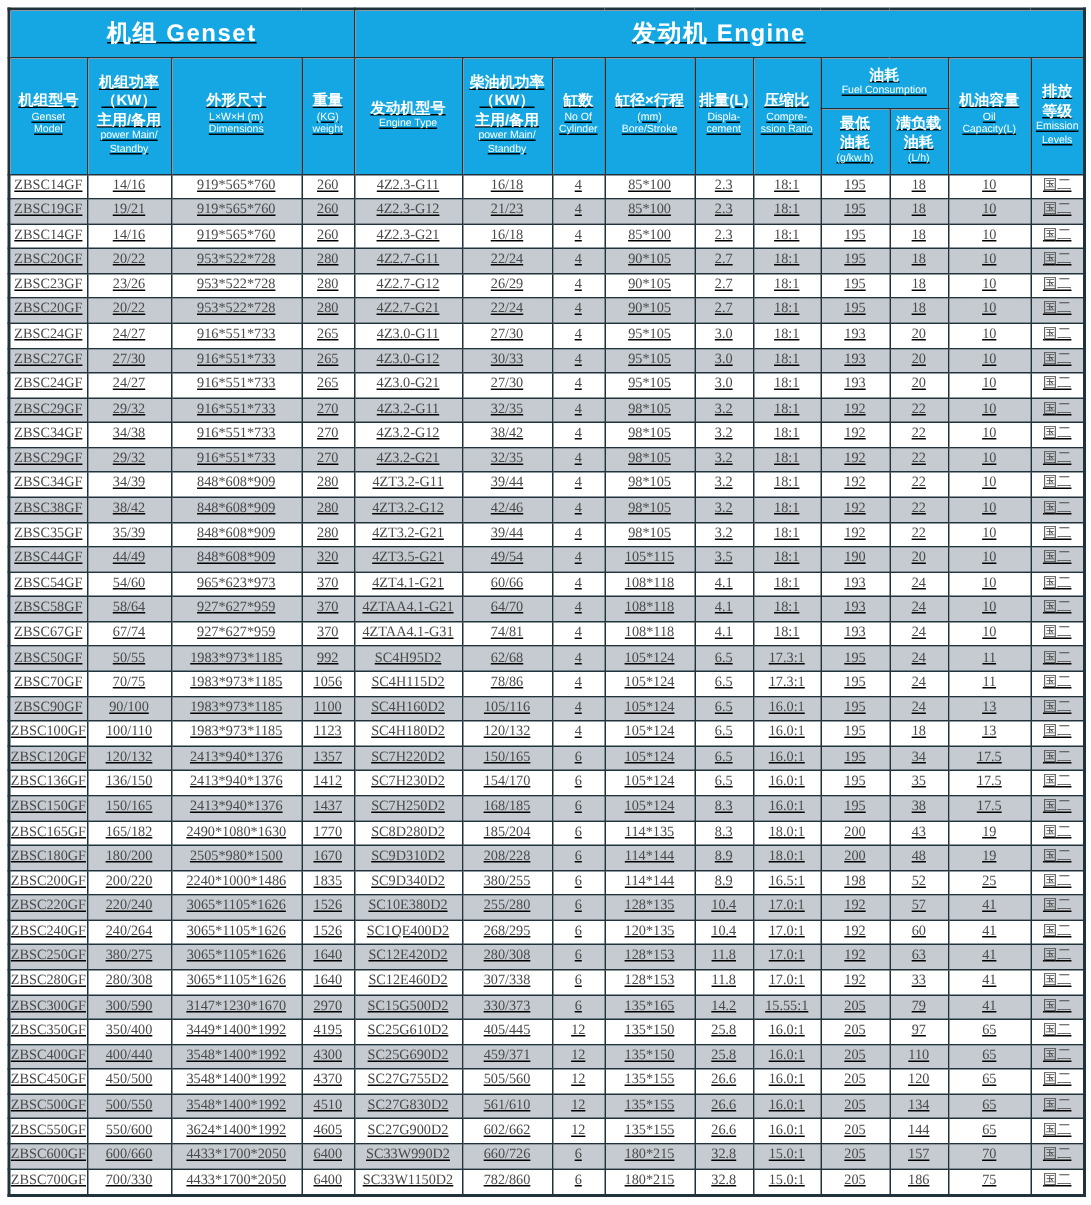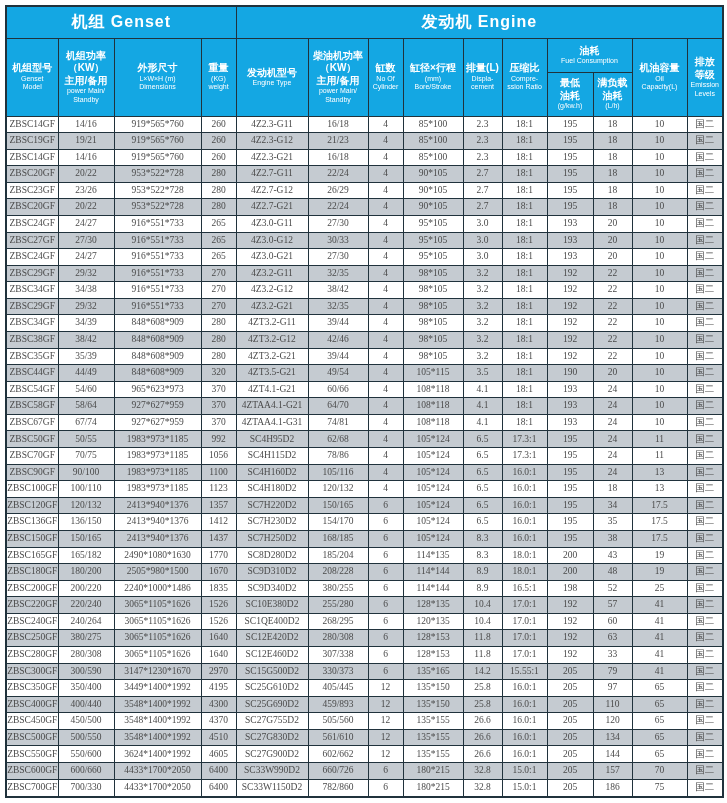--- a/index.html
+++ b/index.html
@@ -1,18 +1,18 @@
 <!DOCTYPE html>
 <html><head>
 <meta charset="utf-8">
 <style>
   * { margin:0; padding:0; box-sizing:border-box; }
   html,body { width:727px; height:803px; background:#ffffff; }
   body { font-family:"Liberation Sans", sans-serif; }
-  .page { width:727px; height:803px; padding:5px; background:#ffffff; }
+  .page { width:727px; height:803px; padding:5px; background:#ffffff;text-decoration:underline; }
 
   table.spec {
     border-collapse:collapse;
     table-layout:fixed;
     width:717px;
     height:793px;
     border:2px solid #20323c;
   }
   th, td {
     border:1px solid #20323c;
@@ -710,21 +710,21 @@
           <td>97</td>
           <td>65</td>
           <td>国二</td>
         </tr>
         <tr>
           <td>ZBSC400GF</td>
           <td>400/440</td>
           <td>3548*1400*1992</td>
           <td>4300</td>
           <td>SC25G690D2</td>
-          <td>459/893</td>
+          <td>459/371</td>
           <td>12</td>
           <td>135*150</td>
           <td>25.8</td>
           <td>16.0:1</td>
           <td>205</td>
           <td>110</td>
           <td>65</td>
           <td>国二</td>
         </tr>
         <tr>

